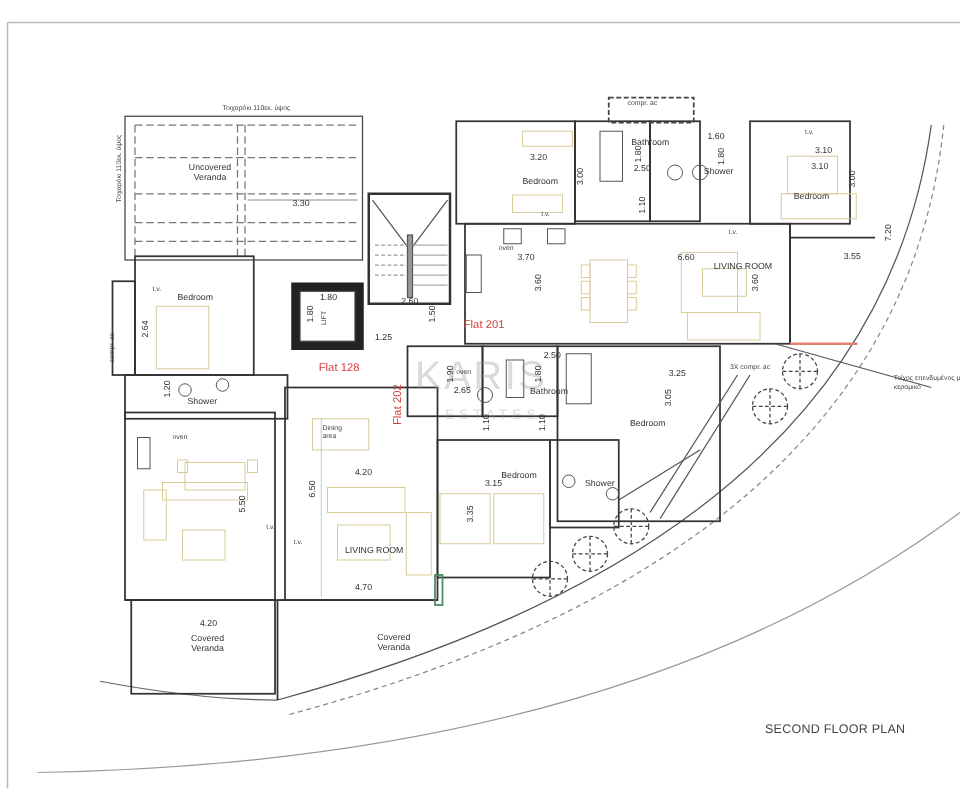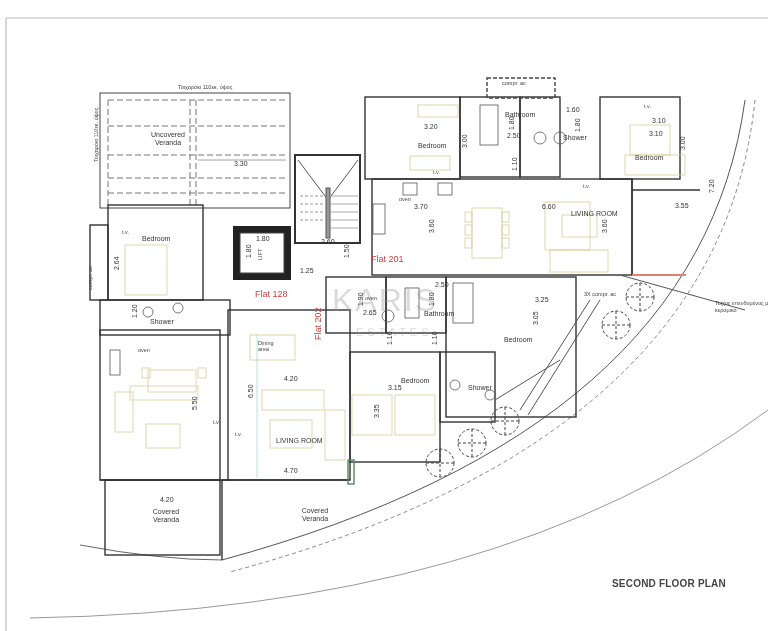--- a/index.html
+++ b/index.html
@@ -4,21 +4,21 @@
 <style>
   html,body{margin:0;padding:0;background:#ffffff;}
   body{width:768px;height:631px;position:relative;overflow:hidden;font-family:"Liberation Sans",sans-serif;}
   #plan{position:absolute;left:0;top:0;width:768px;height:631px;}
   .lbl{position:absolute;font-family:"Liberation Sans",sans-serif;color:#333;white-space:nowrap;line-height:1;}
   .room{font-size:7px;}
   .dim{font-size:7px;color:#333;}
   .tiny{font-size:5.5px;color:#444;}
   .red{color:#d63b3b;font-size:9px;}
   .vert{transform:rotate(-90deg);transform-origin:left top;}
-  .title{position:absolute;left:612px;top:578px;font-size:10px;font-weight:bold;color:#444;letter-spacing:0.2px;}
+  .title{position:absolute;left:612px;top:578px;font-size:10px;font-weight:normal;color:#444;letter-spacing:0.2px;}
   .wm{position:absolute;font-family:"Liberation Sans",sans-serif;color:rgba(150,150,150,0.35);}
 </style>
 </head>
 <body>
 
 <svg id="plan" viewBox="0 0 768 631" xmlns="http://www.w3.org/2000/svg">
 
   <g fill="none" stroke="#bbb" stroke-width="1.2">
     <line x1="6" y1="18" x2="768" y2="18"></line>
     <line x1="6" y1="18" x2="6" y2="631"></line>

